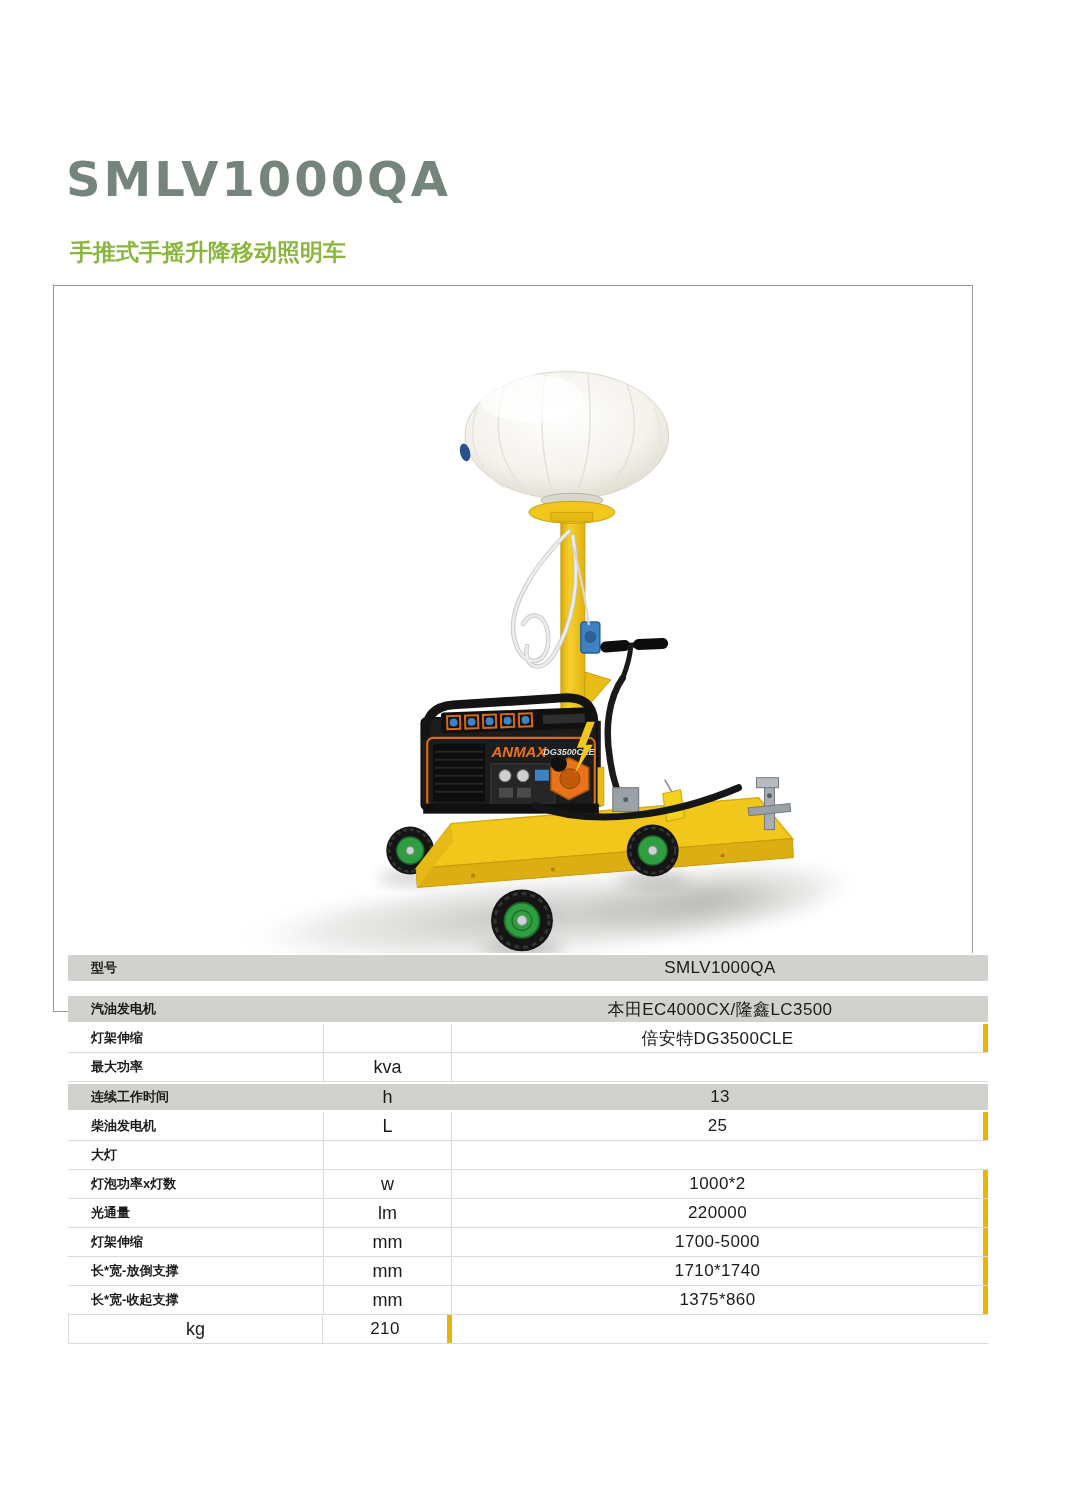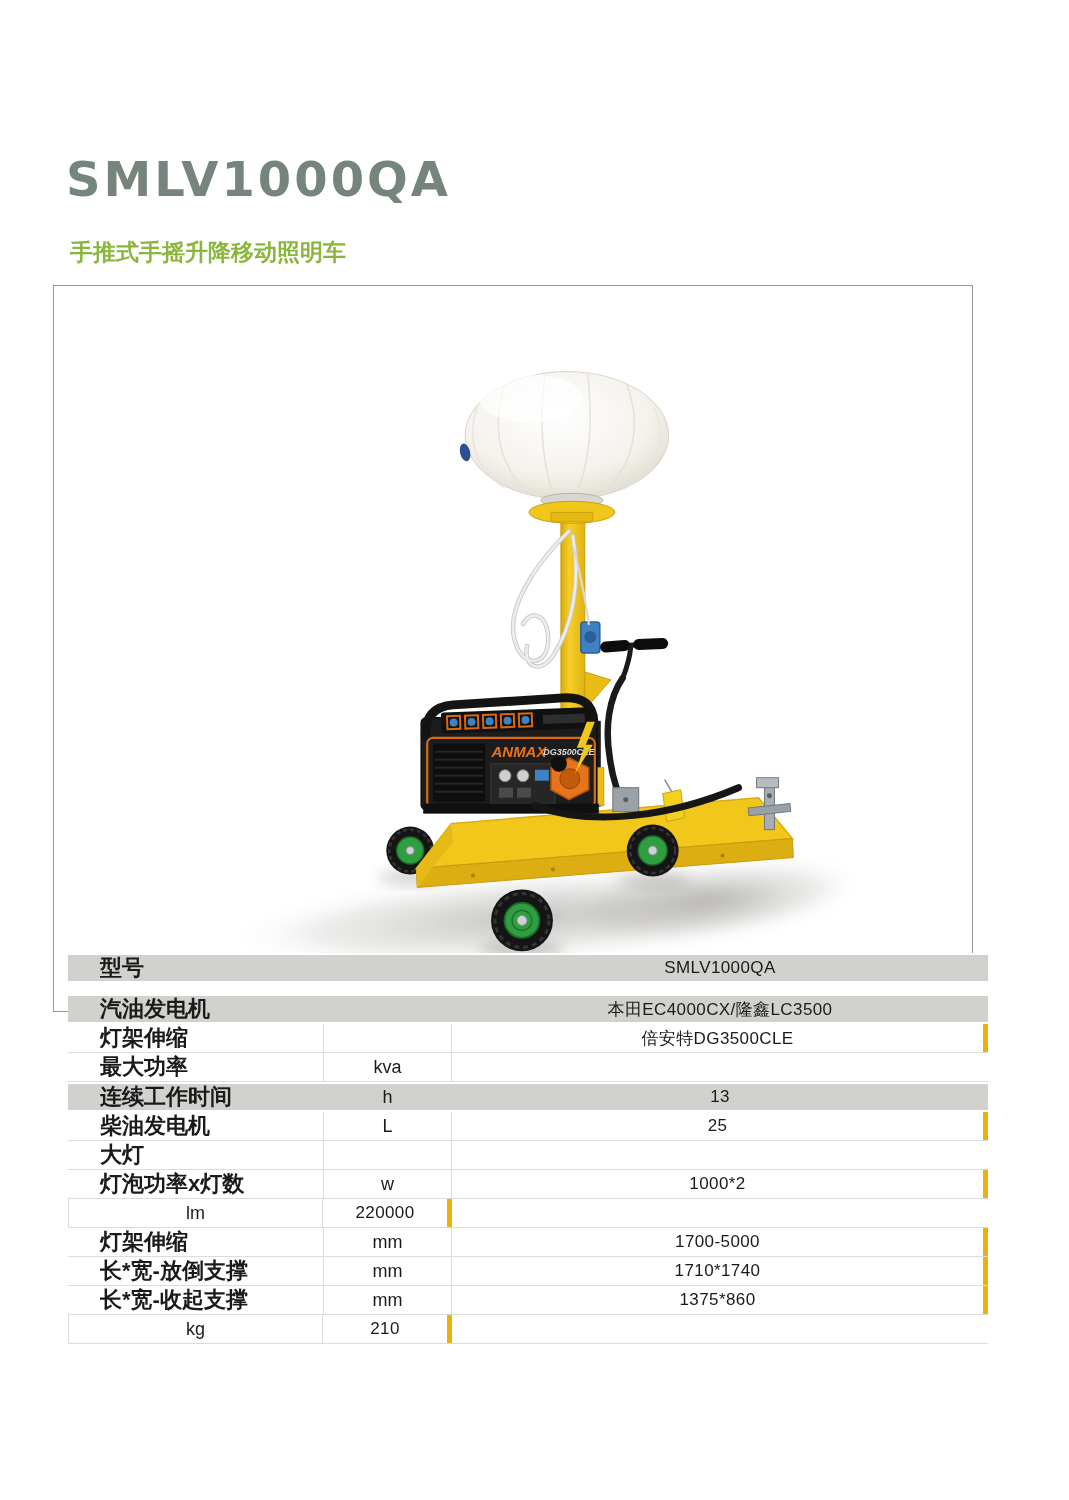--- a/index.html
+++ b/index.html
@@ -32,21 +32,21 @@
   .spec-row{
     display:grid; grid-template-columns:255px 129px 1fr;
     box-sizing:border-box; background:#fff;
   }
   .spec-row.highlight{
     background:var(--row-gray,#D1D1CE);
     height:30px; border-top:2px solid #fff; border-bottom:2px solid #fff;
   }
   .spec-row.normal{ height:29px; border-bottom:1px solid #dcdcdc; }
   .cell{display:flex; align-items:center; box-sizing:border-box; overflow:hidden; white-space:nowrap;}
-  .cell.label{font-weight:700; font-size:22px; padding-left:32px;}
+  .cell.label{font-weight:700; font-size:13px; padding-left:23px;}
   .cell.unit{justify-content:center; font-size:18px;}
   .cell.value{justify-content:center; font-size:17px; letter-spacing:0.4px;}
   .spec-row.normal .cell.unit{border-left:1px solid #dcdcdc; border-right:1px solid #dcdcdc;}
   .spec-row.normal .cell.value{border-right:5px solid #eab308;}
   .spec-spacer{height:11px; background:#fff;}
 </style>
 </head>
 <body>
 
 <div class="page" style="--title-color: #76857C; --subtitle-green: #8BB63E; --row-gray: #D1D1CE; --machine-yellow: #F2C71C; --wheel-green: #2F9E41; --brand-orange: #E8731A;">
@@ -248,20 +248,21 @@
       <div class="spec-row normal">
         <div class="cell label">大灯</div>
         <div class="cell unit"></div>
       </div>
       <div class="spec-row normal">
         <div class="cell label">灯泡功率x灯数</div>
         <div class="cell unit">w</div>
         <div class="cell value">1000*2</div>
       </div>
       <div class="spec-row normal">
+        <div class="cell label">光通量</div>
         <div class="cell unit">lm</div>
         <div class="cell value">220000</div>
       </div>
       <div class="spec-row normal">
         <div class="cell label">灯架伸缩</div>
         <div class="cell unit">mm</div>
         <div class="cell value">1700-5000</div>
       </div>
       <div class="spec-row normal">
         <div class="cell label">长*宽-放倒支撑</div>

